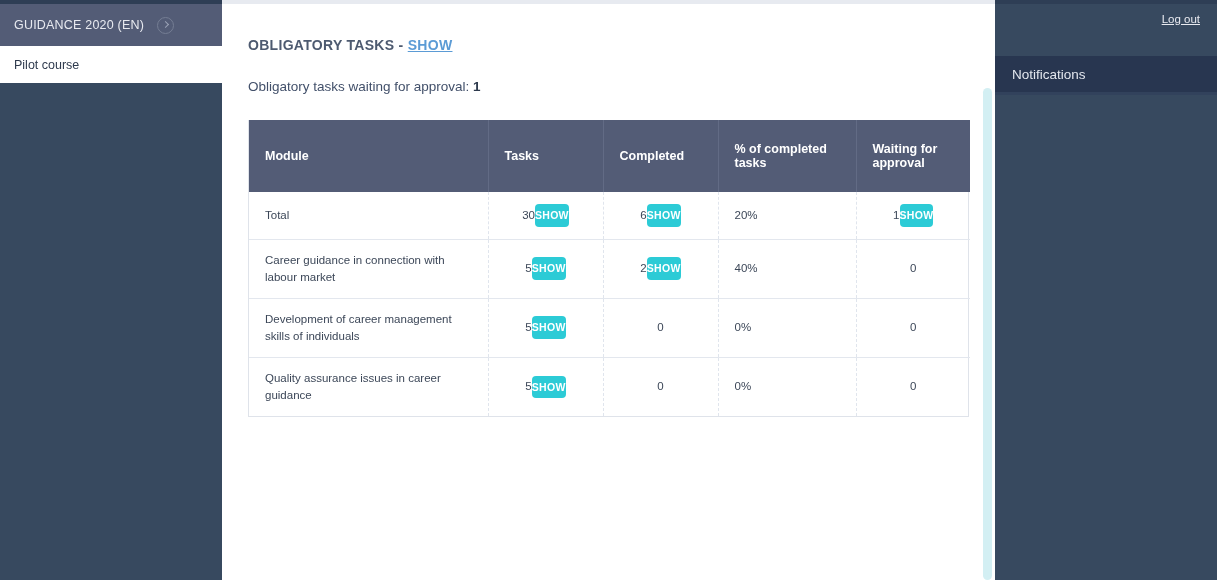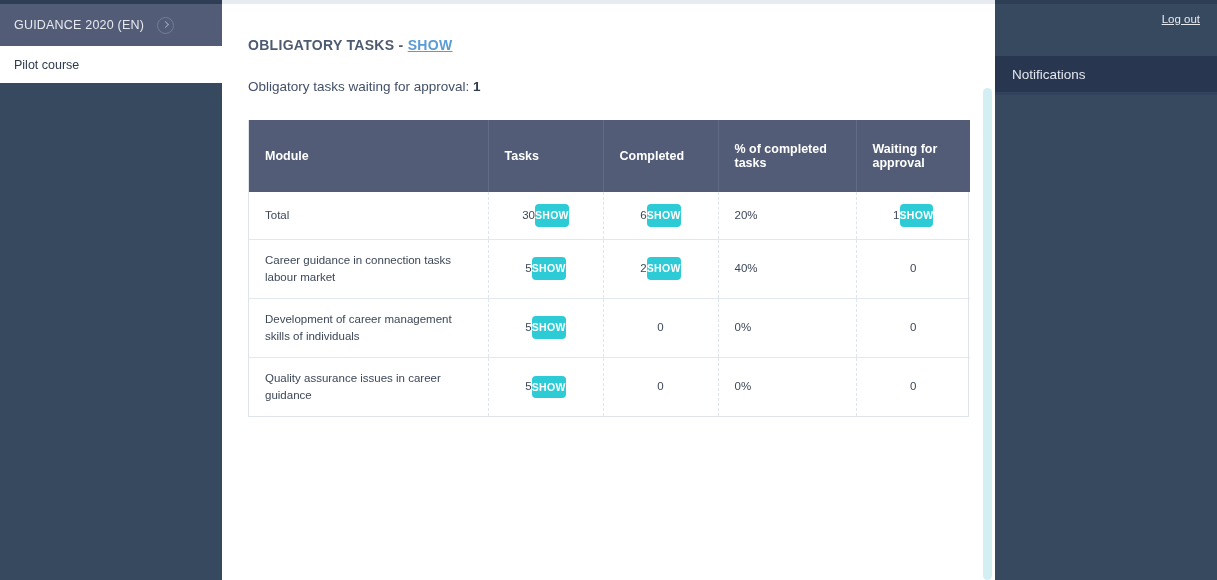--- a/index.html
+++ b/index.html
@@ -315,21 +315,21 @@
               </td>
               <td>20%</td>
               <td>
                 <div class="cell-num">
                   <span class="num">1</span>
                   <button class="btn-show">SHOW</button>
                 </div>
               </td>
             </tr>
             <tr class="rowheight-2">
-              <td>Career guidance in connection tasks labour market</td>
+              <td>Career guidance in connection with labour market</td>
               <td>
                 <div class="cell-num">
                   <span class="num">5</span>
                   <button class="btn-show">SHOW</button>
                 </div>
               </td>
               <td>
                 <div class="cell-num">
                   <span class="num">2</span>
                   <button class="btn-show">SHOW</button>

